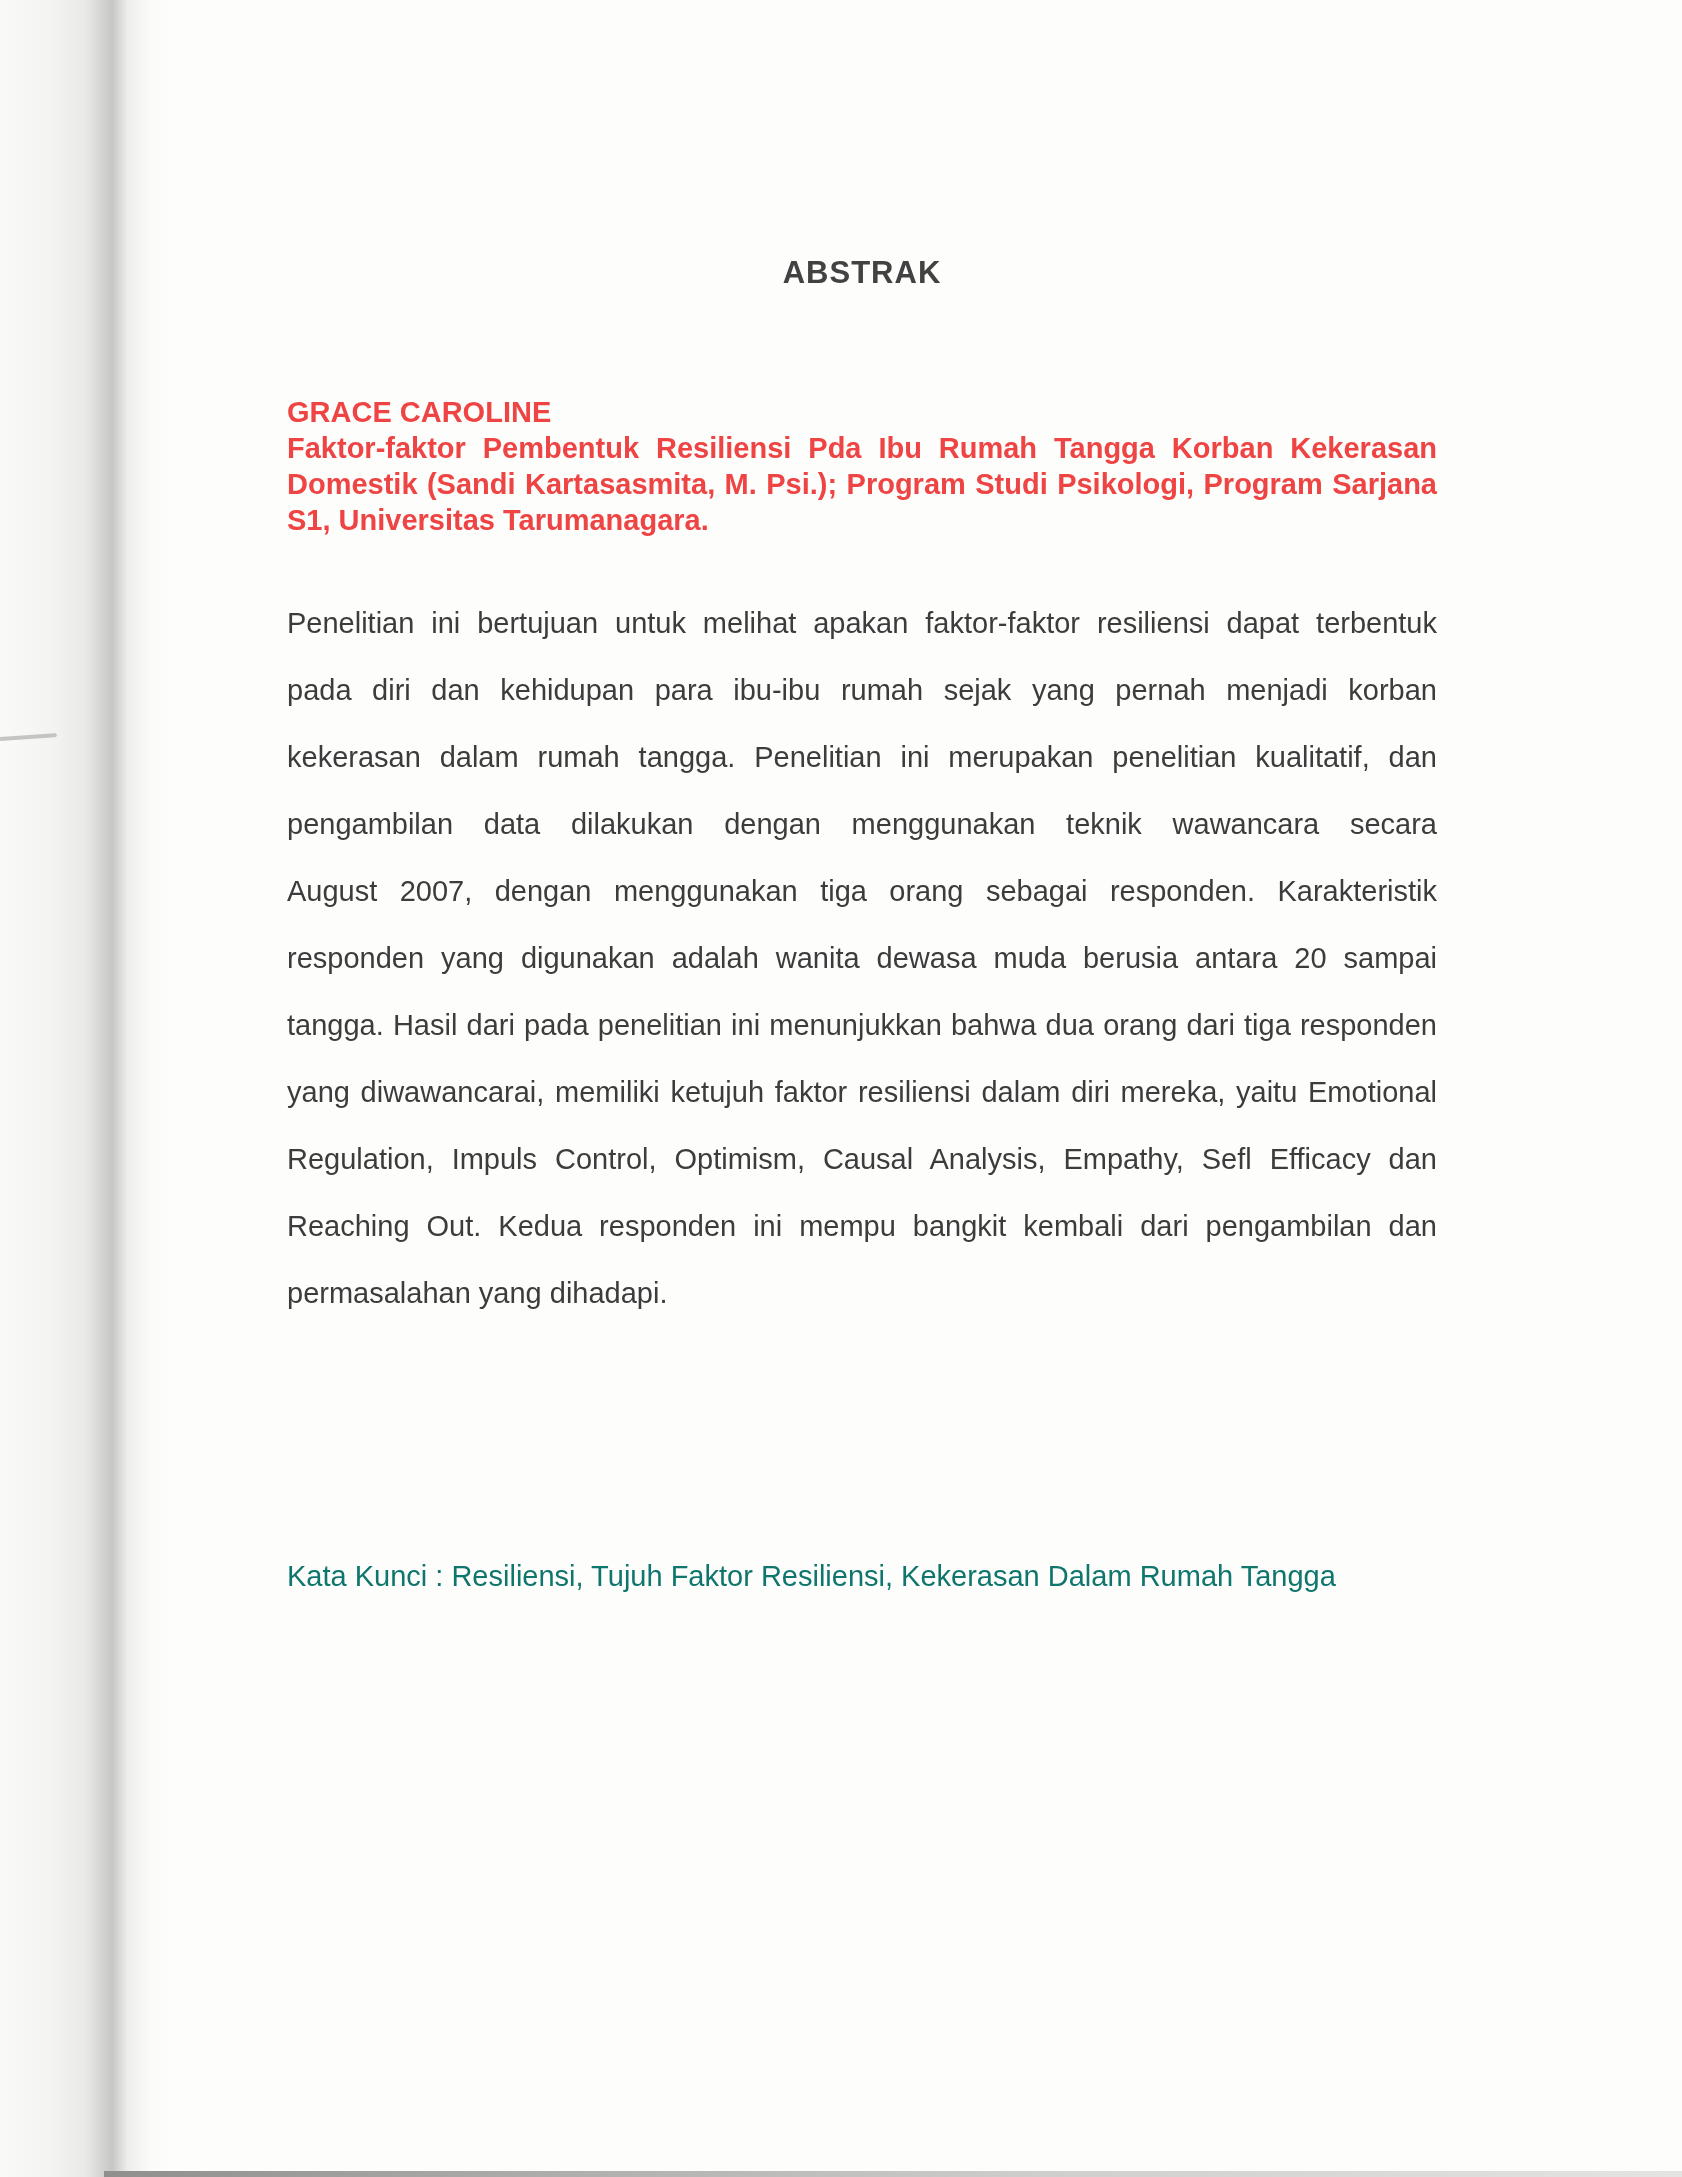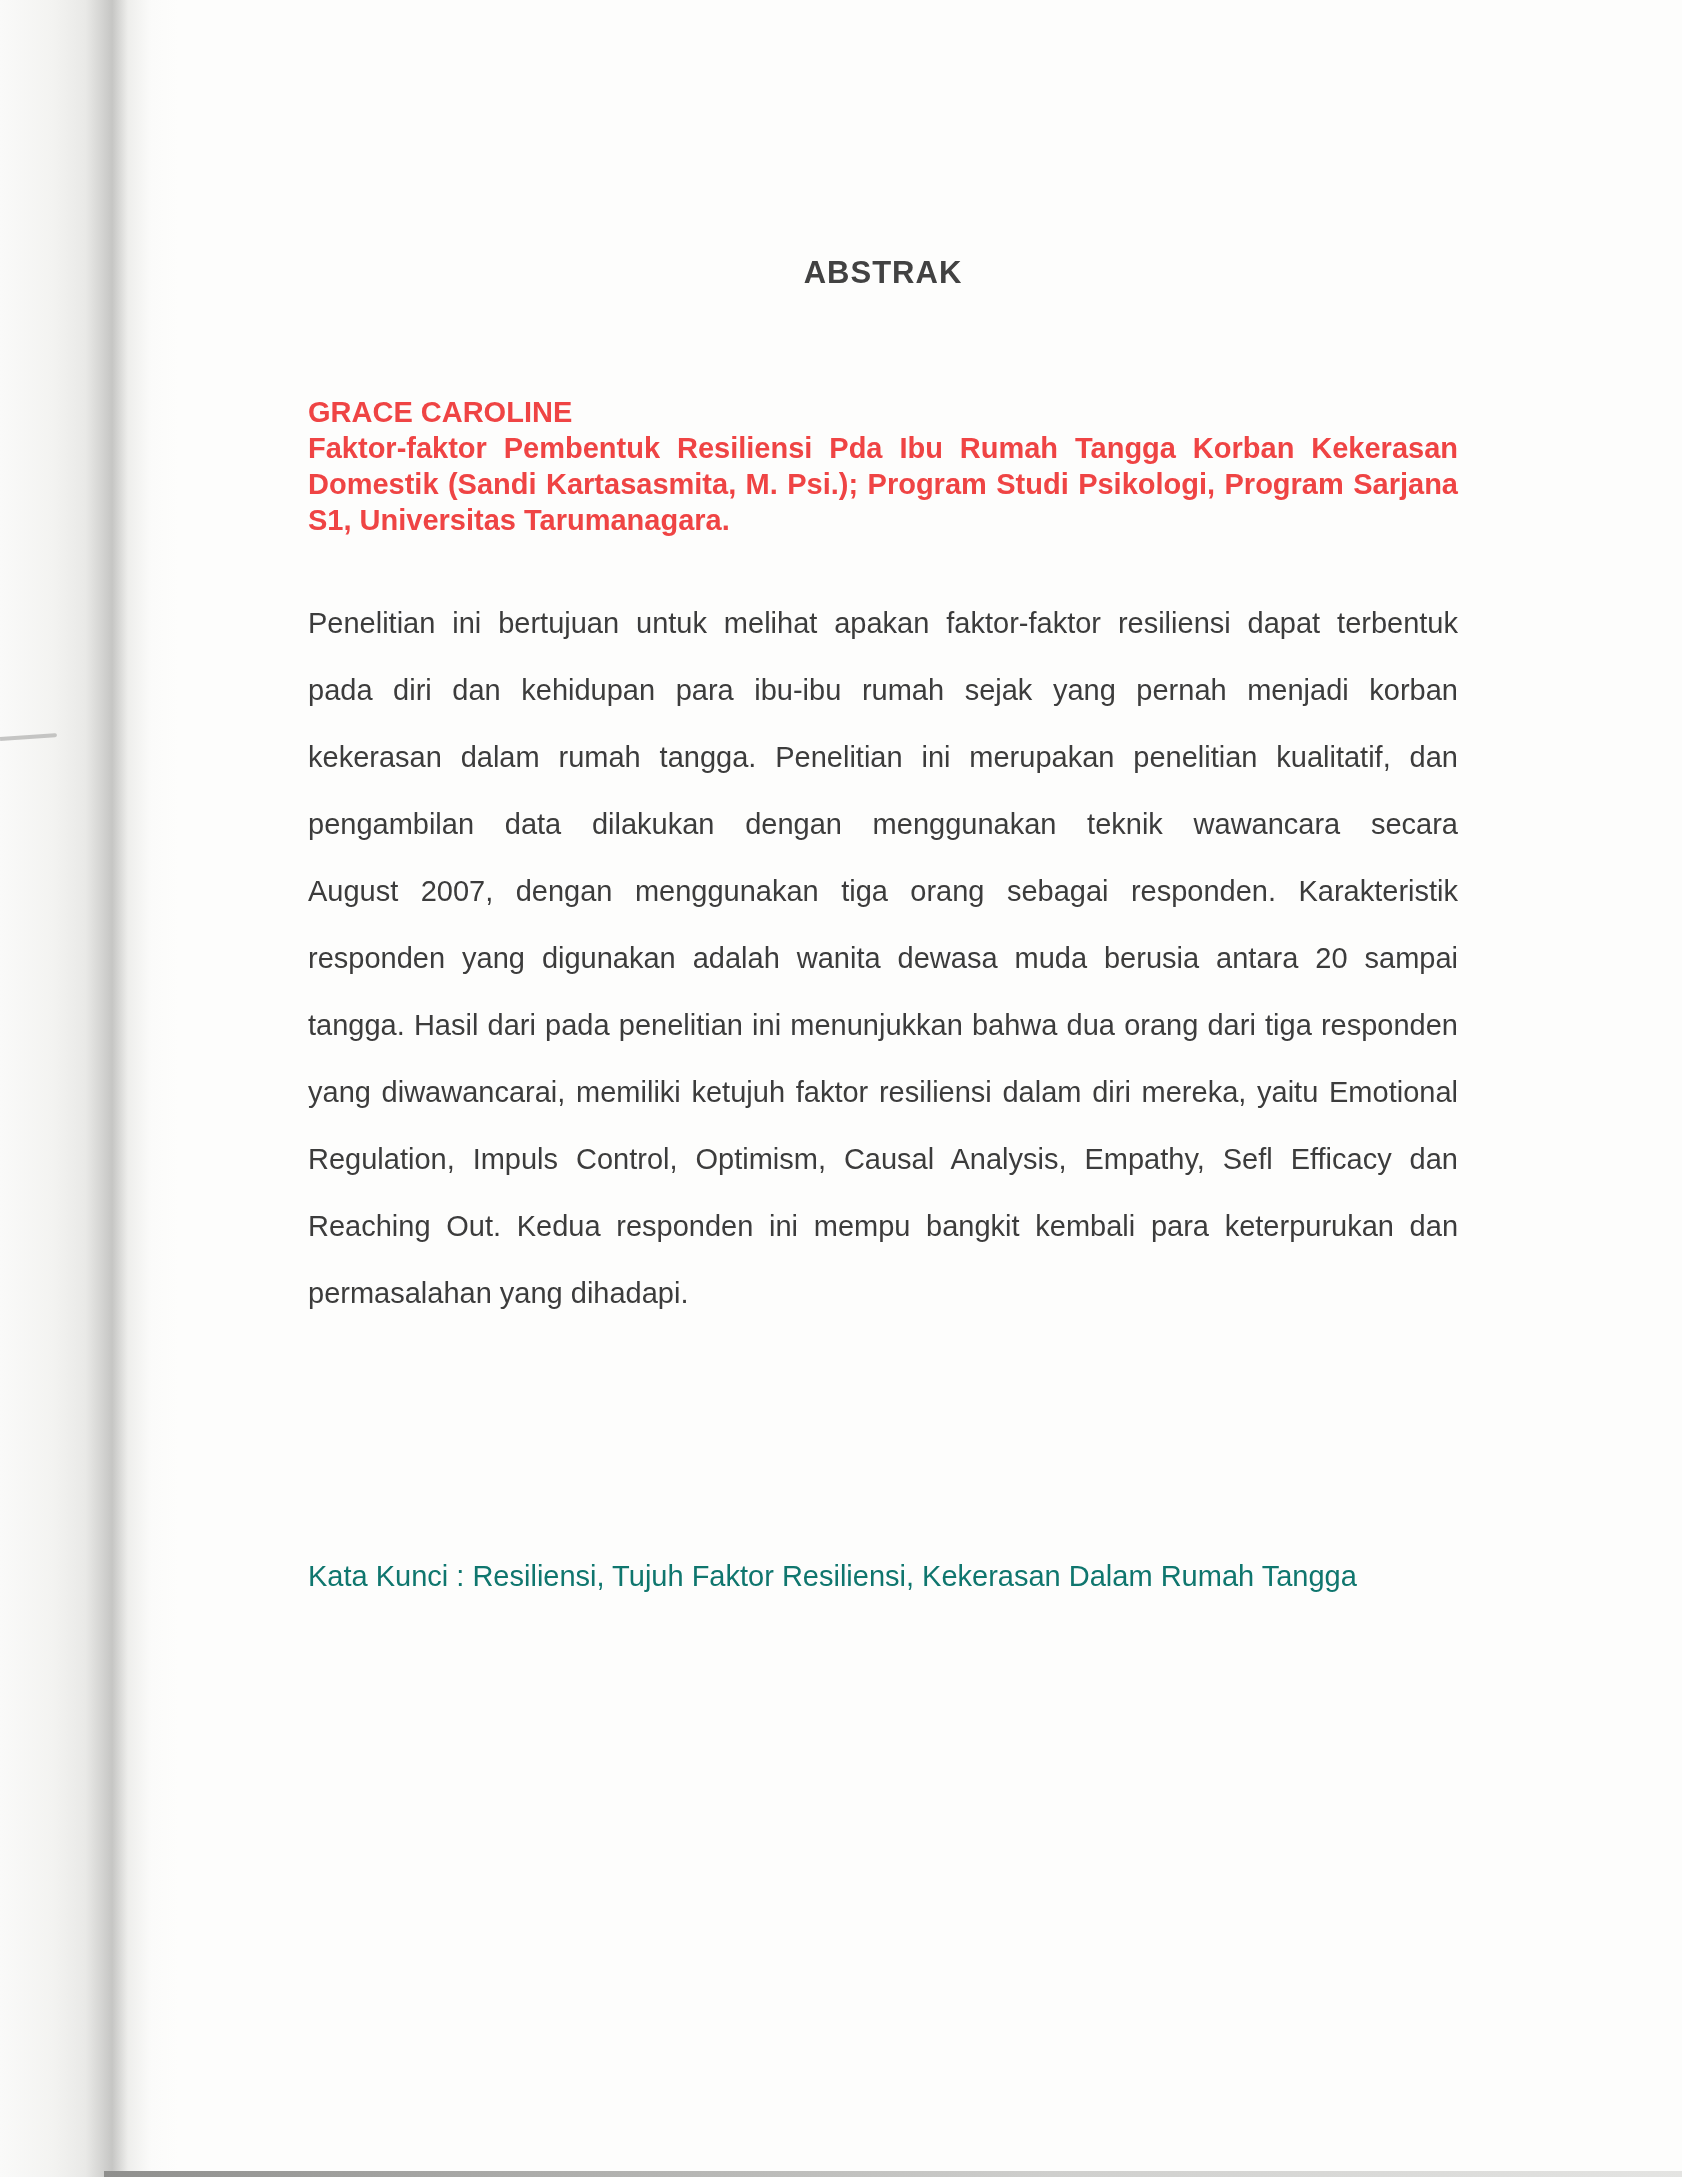--- a/index.html
+++ b/index.html
@@ -41,21 +41,21 @@
     opacity: .8;
   }
   .bottom-edge {
     position: absolute;
     bottom: 0; left: 104px; right: 0;
     height: 6px;
     background: linear-gradient(to right, #8f8f8d, #cfcfcd 60%, #e4e4e2);
   }
   .text-column {
     position: absolute;
-    left: 308px;
+    left: 287px;
     width: 1150px;
   }
   .doc-title {
     top: 255px;
     text-align: center;
     font-size: 31px;
     font-weight: bold;
     letter-spacing: 1px;
     color: #424242;
   }
@@ -108,20 +108,20 @@
   <div class="text-column abstract-body" id="abstract-body">
       <div class="line just"><span>Penelitian ini bertujuan untuk melihat apakan faktor-faktor resiliensi dapat terbentuk</span></div>
       <div class="line just"><span>pada diri dan kehidupan para ibu-ibu rumah sejak yang pernah menjadi korban</span></div>
       <div class="line just"><span>kekerasan dalam rumah tangga. Penelitian ini merupakan penelitian kualitatif, dan</span></div>
       <div class="line just"><span>pengambilan data dilakukan dengan menggunakan teknik wawancara secara</span></div>
       <div class="line just"><span>August 2007, dengan menggunakan tiga orang sebagai responden. Karakteristik</span></div>
       <div class="line just"><span>responden yang digunakan adalah wanita dewasa muda berusia antara 20 sampai</span></div>
       <div class="line just"><span>tangga. Hasil dari pada penelitian ini menunjukkan bahwa dua orang dari tiga responden</span></div>
       <div class="line just"><span>yang diwawancarai, memiliki ketujuh faktor resiliensi dalam diri mereka, yaitu </span><span class="it">Emotional</span></div>
       <div class="line just"><span class="it">Regulation, Impuls Control, Optimism, Causal Analysis, Empathy, Sefl Efficacy</span><span> dan</span></div>
-      <div class="line just"><span class="it">Reaching Out.</span><span> Kedua responden ini mempu bangkit kembali para keterpurukan dan</span></div>
+      <div class="line just"><span class="it">Reaching Out.</span><span> Kedua responden ini mempu bangkit kembali dari pengambilan dan</span></div>
       <div class="line"><span>permasalahan yang dihadapi.</span></div>
     </div>
 
   <div class="text-column keywords-line">Kata Kunci : Resiliensi, Tujuh Faktor Resiliensi, Kekerasan Dalam Rumah Tangga</div>
 
 </div>
 
 
 </body></html>

